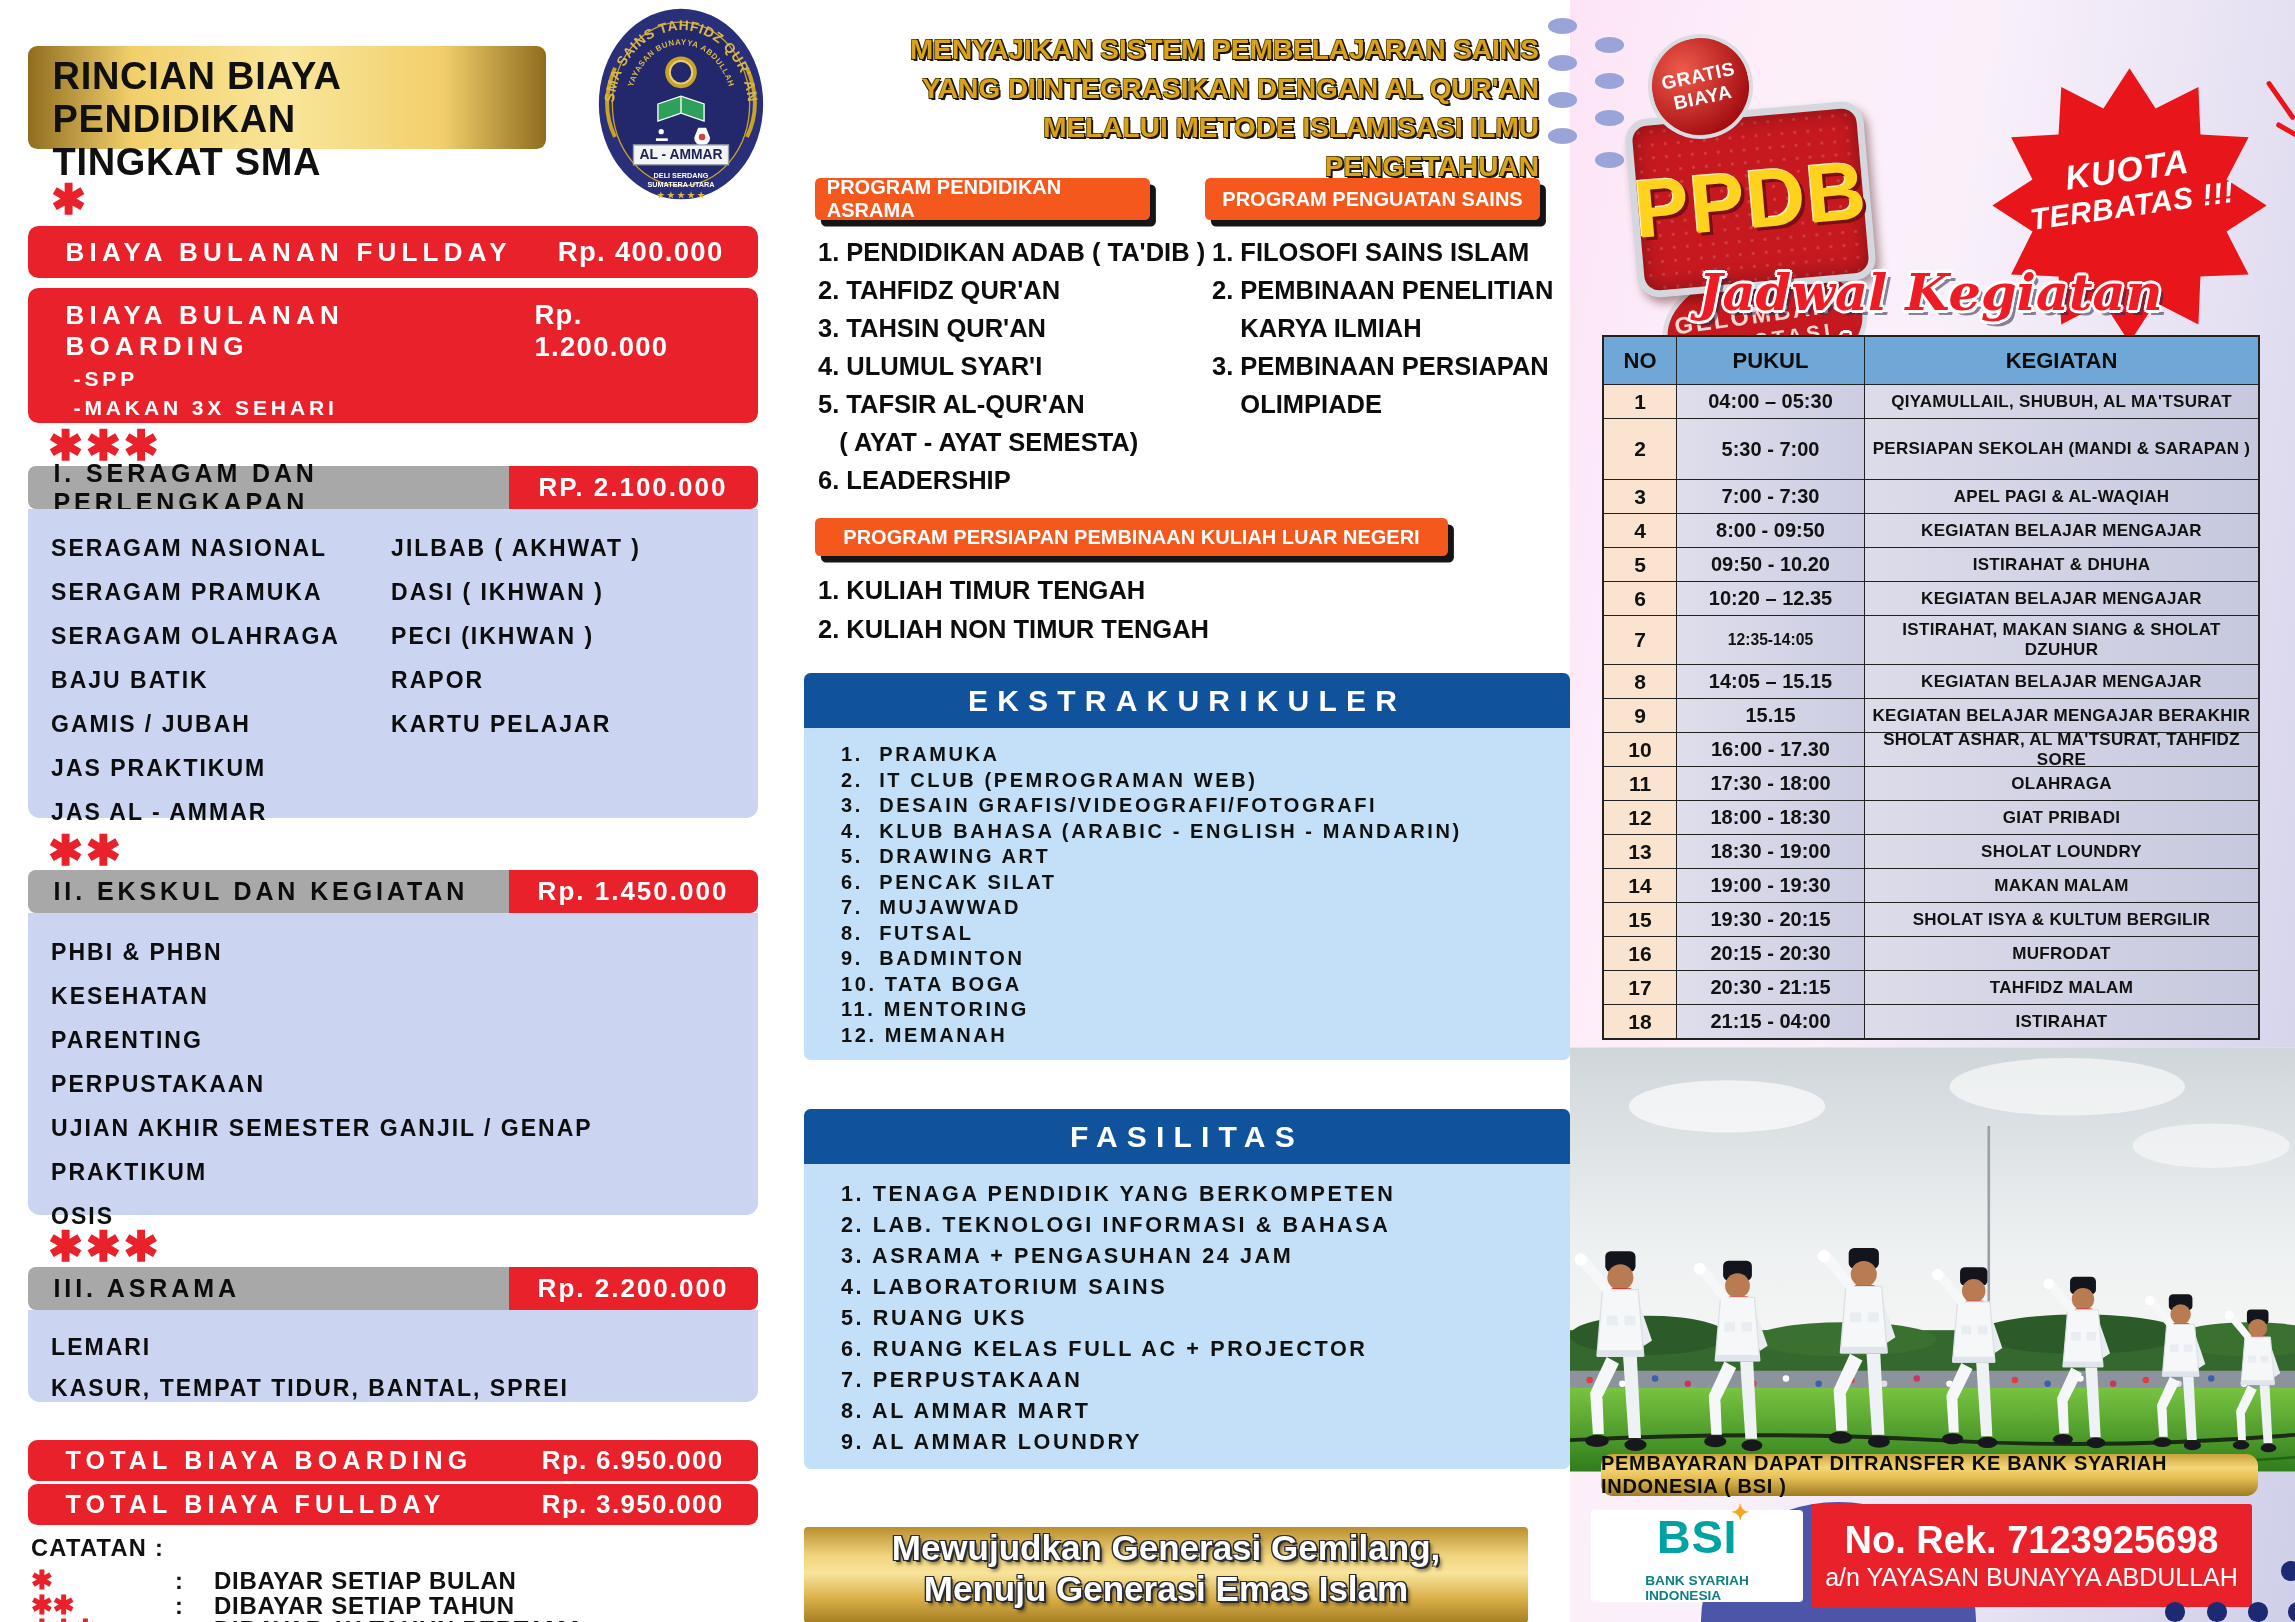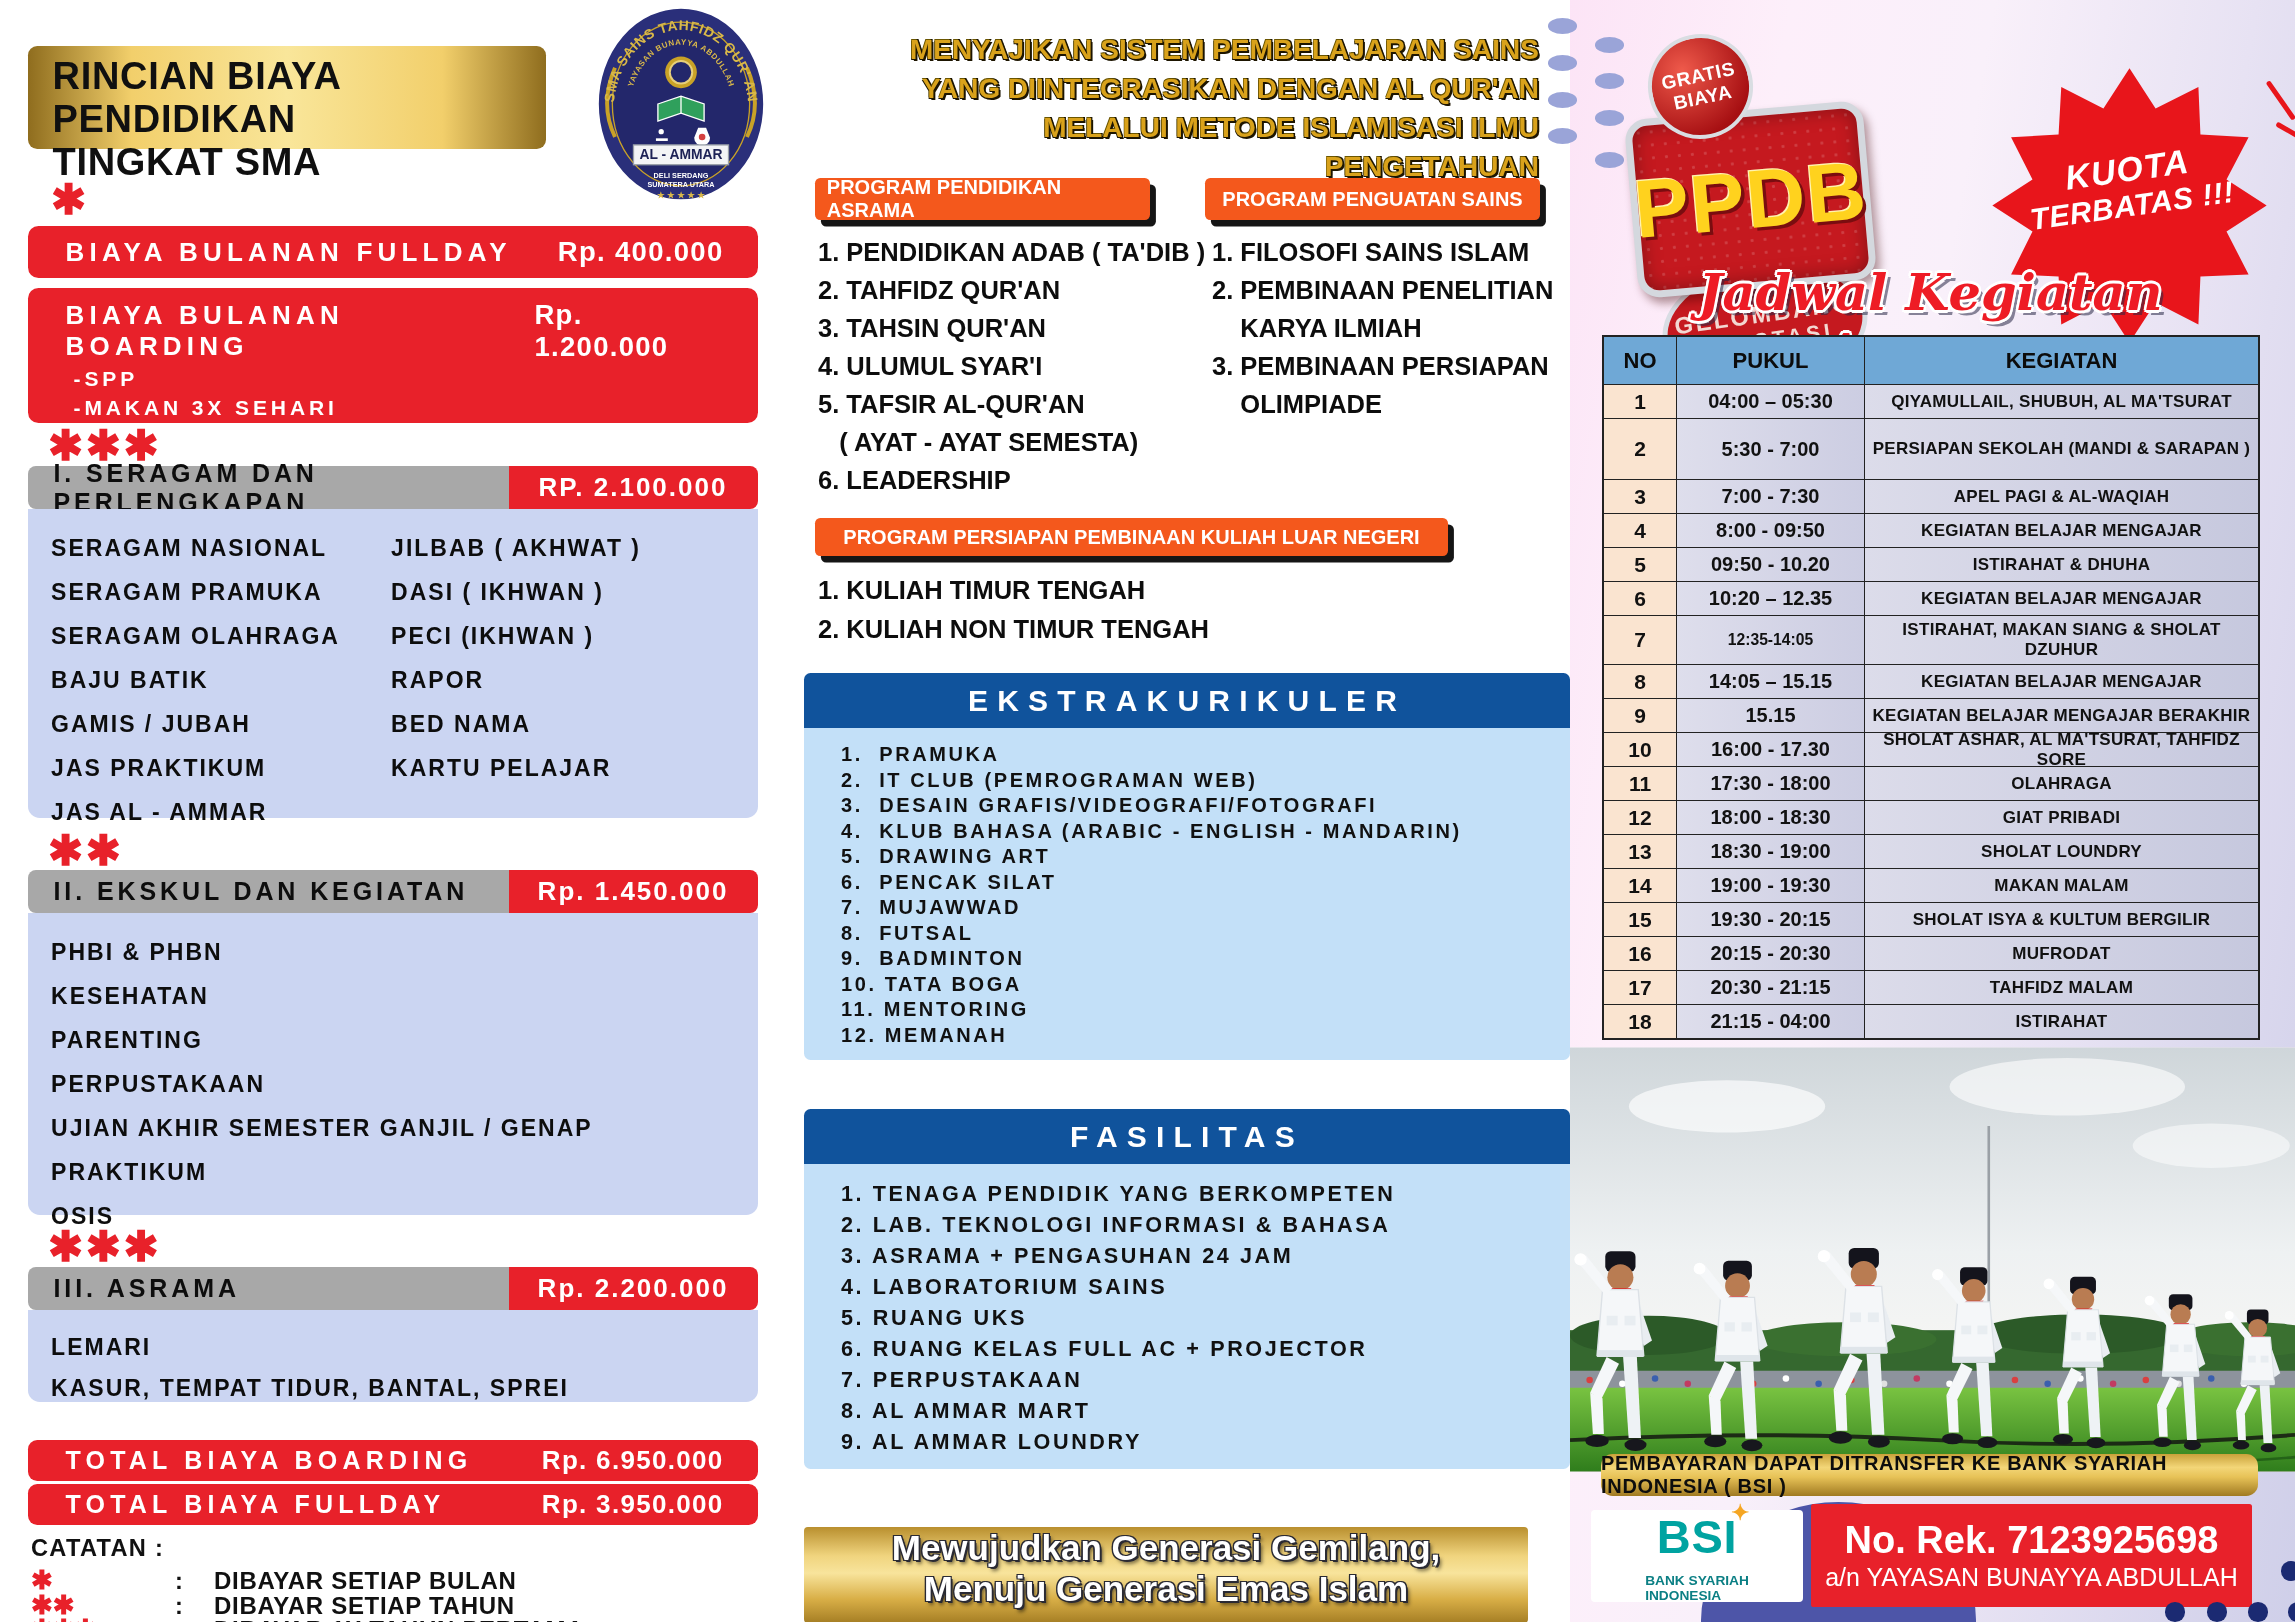--- a/index.html
+++ b/index.html
@@ -224,21 +224,20 @@
           <div class="it">GAMIS / JUBAH</div>
           <div class="it">JAS PRAKTIKUM</div>
           <div class="it">JAS AL - AMMAR</div>
         </div>
       <div>
 
       <div class="it">JILBAB ( AKHWAT )</div>
           <div class="it">DASI ( IKHWAN )</div>
           <div class="it">PECI (IKHWAN )</div>
           <div class="it">RAPOR</div>
-          <div class="it">BED NAMA</div>
           <div class="it">KARTU PELAJAR</div>
         </div>
     </div>
   </div>
 
   <div class="stars" style="left:48px;top:826px;">✱✱</div>
   <div class="shead" style="top:870px;">
     <div class="gray">II. EKSKUL DAN KEGIATAN</div>
     <div class="redp">Rp. 1.450.000</div>
   </div>

